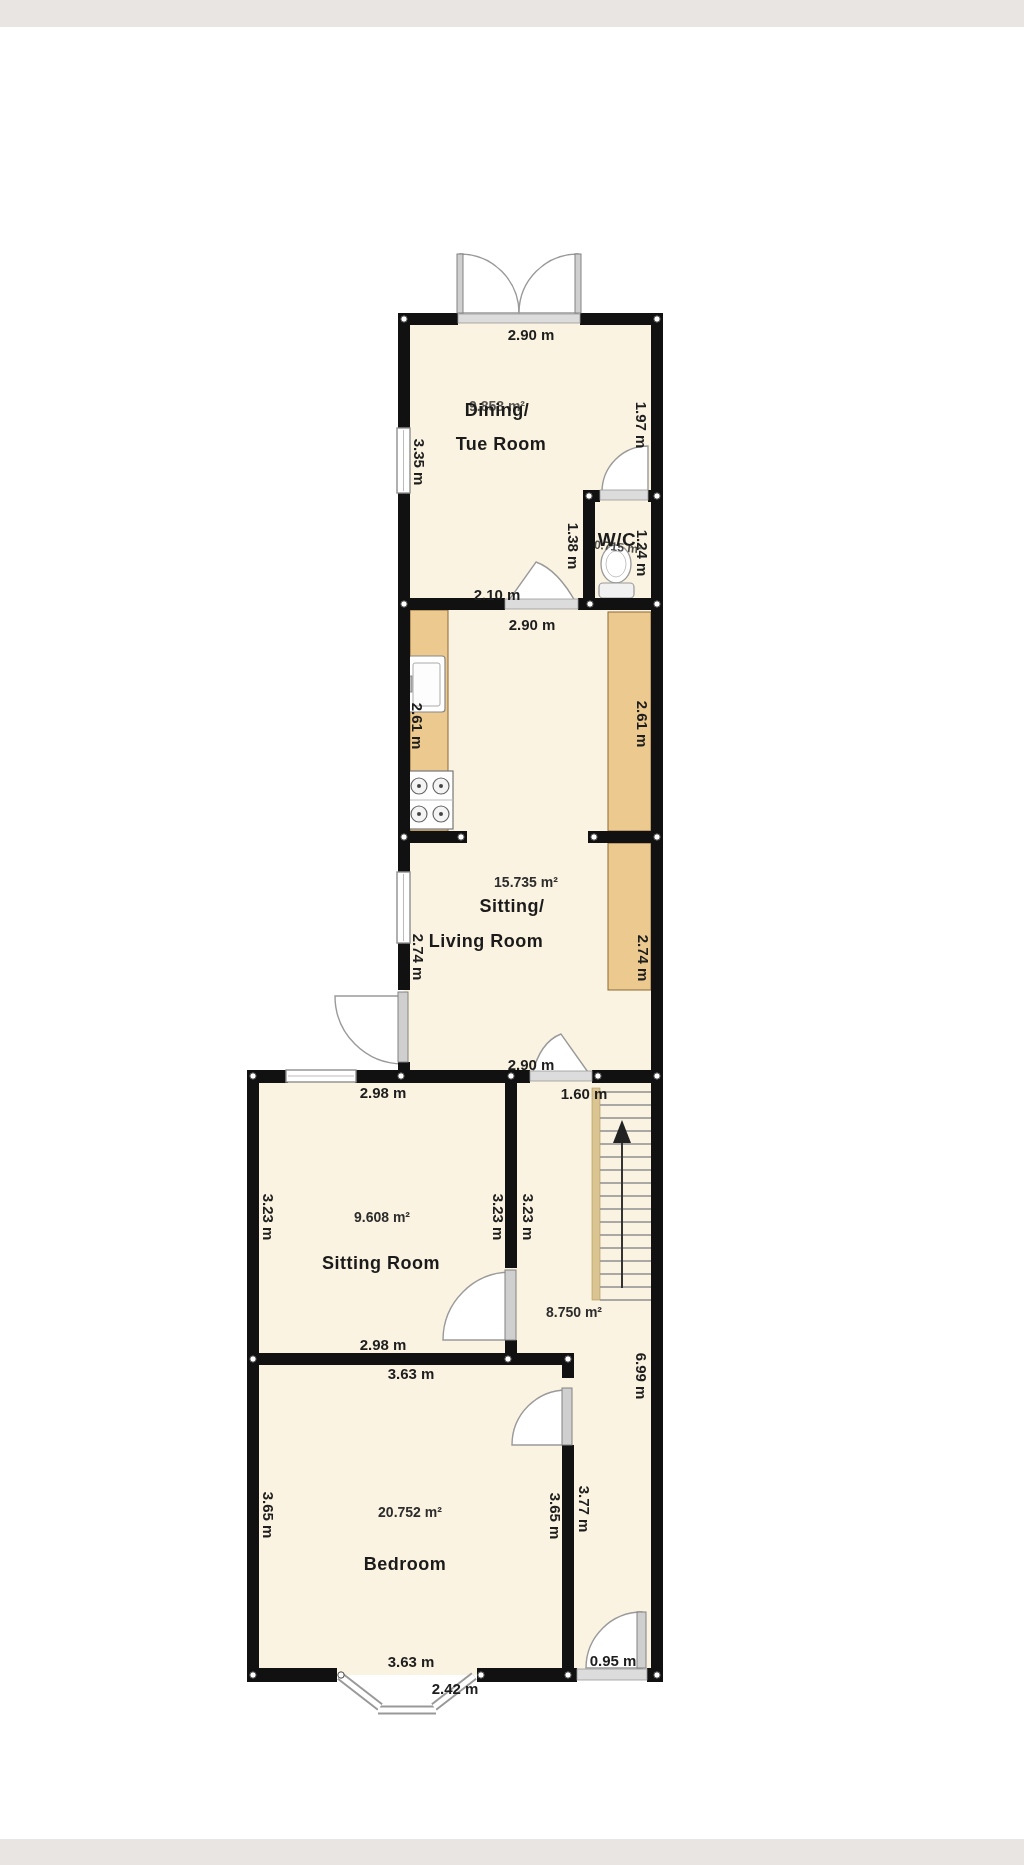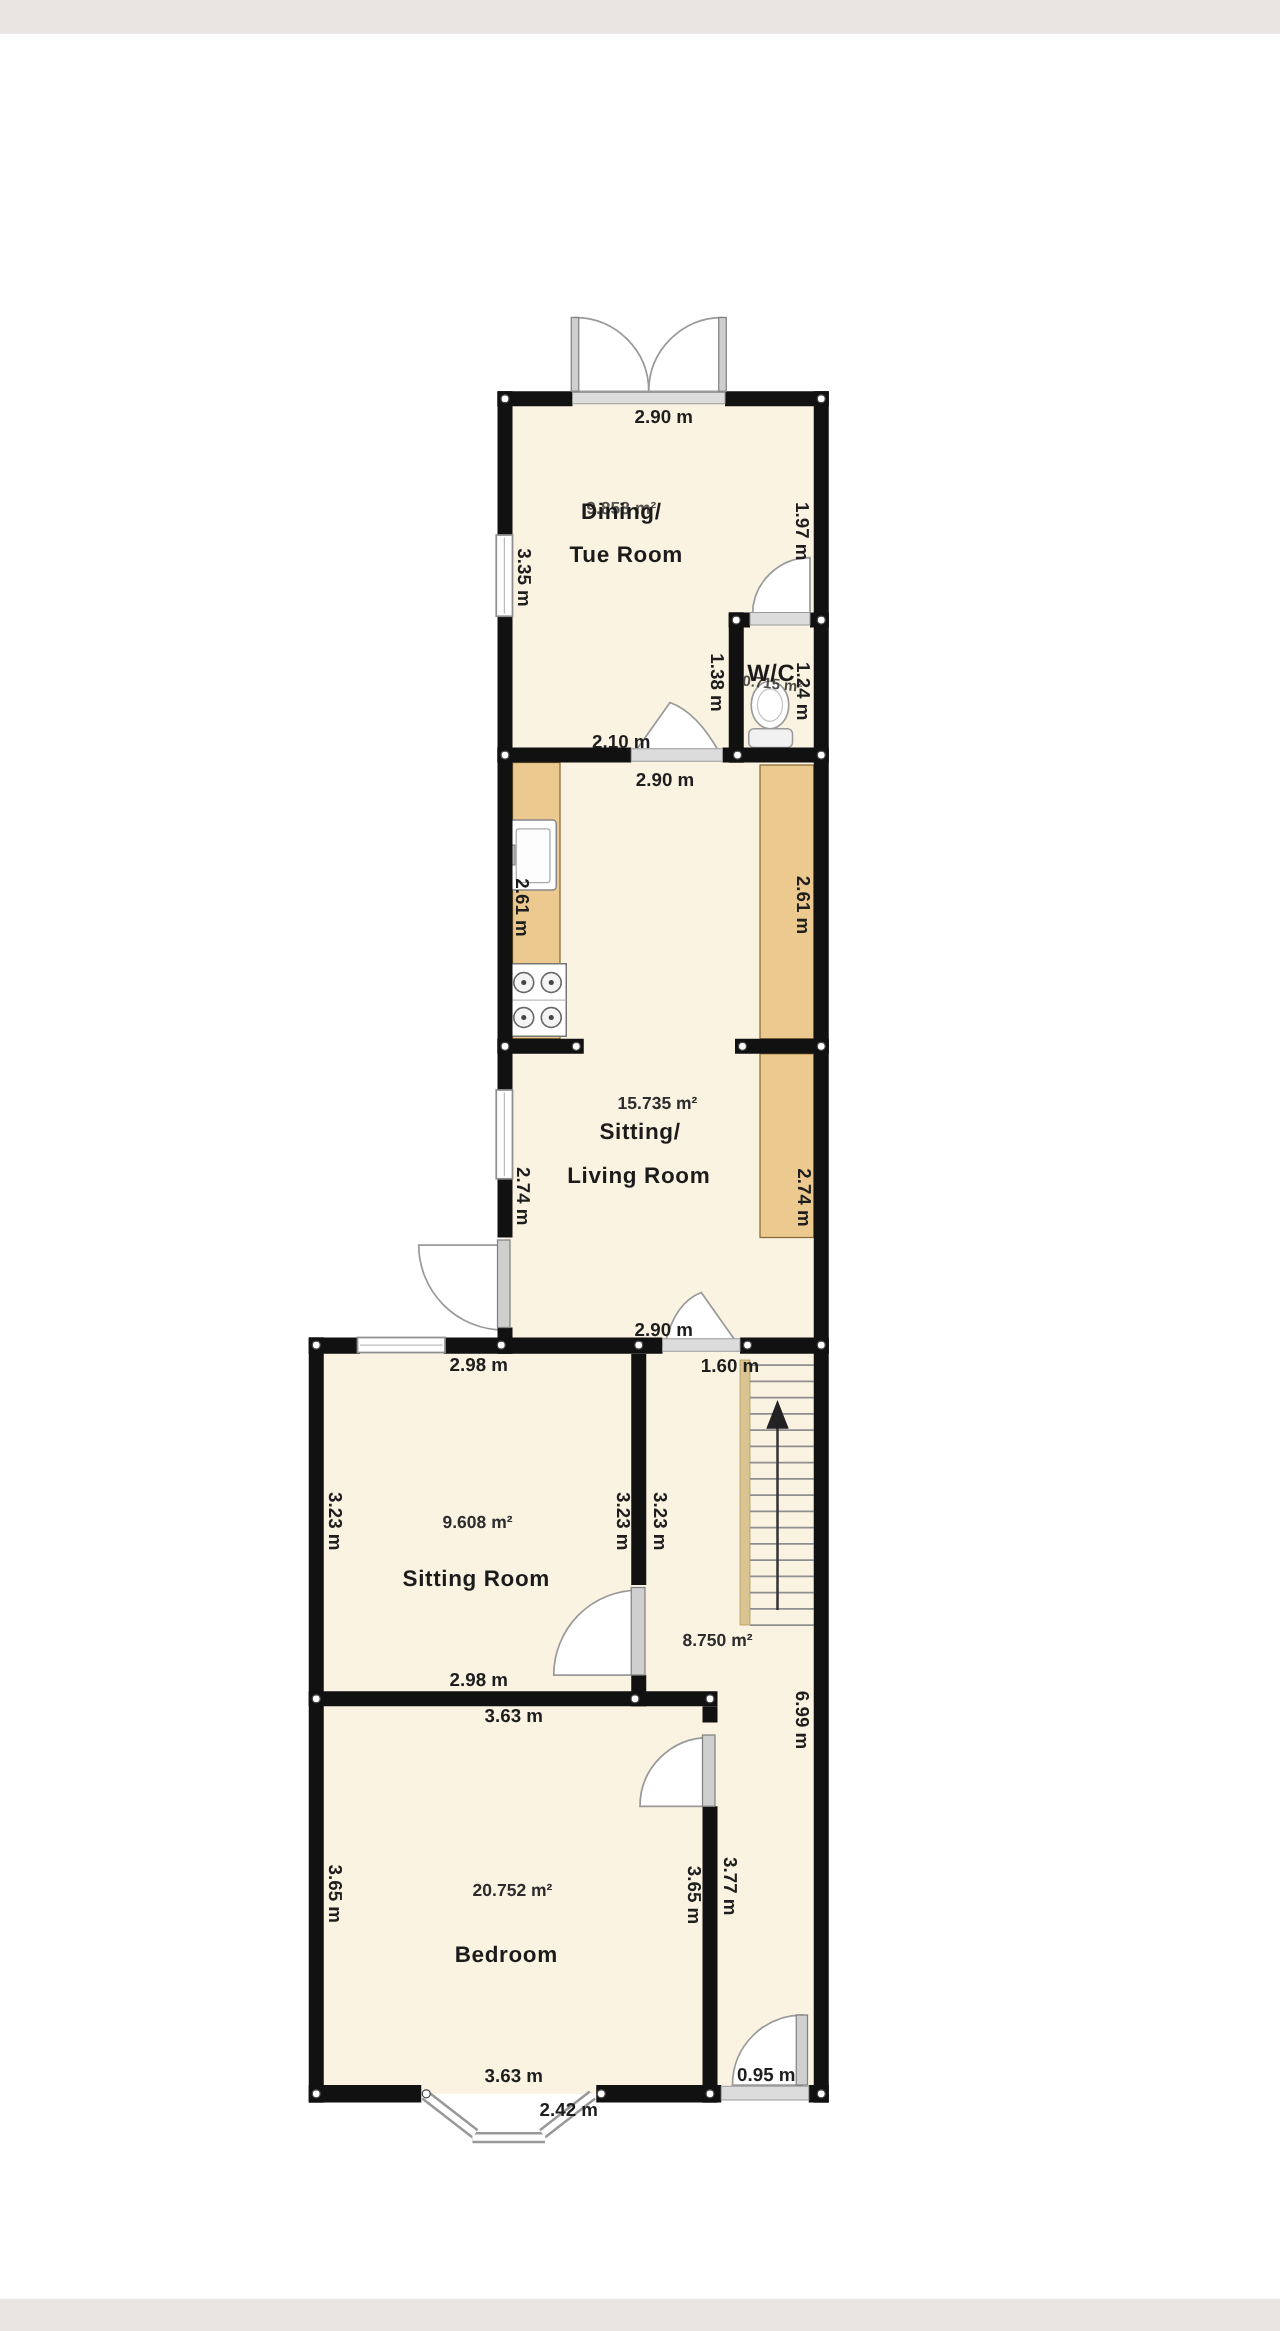--- a/index.html
+++ b/index.html
@@ -222,21 +222,21 @@
   <div class="lbl room-area sm" style="left:618px;top:547px">0.715 m²</div>
   <div class="lbl room-name wc" style="left:617px;top:540px">W/C</div>
   <div class="lbl dim v" style="left:573px;top:546px">1.38 m</div>
   <div class="lbl dim v" style="left:642px;top:553px">1.24 m</div>
 
   <div class="lbl dim" style="left:532px;top:624px">2.90 m</div>
   <div class="lbl dim v" style="left:417px;top:726px">2.61 m</div>
   <div class="lbl dim v" style="left:642px;top:724px">2.61 m</div>
   <div class="lbl room-area" style="left:526px;top:882px">15.735 m²</div>
   <div class="lbl room-name" style="left:512px;top:906px">Sitting/</div>
-  <div class="lbl room-name" style="left:511px;top:941px">Living Room</div>
+  <div class="lbl room-name" style="left:486px;top:941px">Living Room</div>
   <div class="lbl dim v" style="left:418px;top:957px">2.74 m</div>
   <div class="lbl dim v" style="left:643px;top:958px">2.74 m</div>
   <div class="lbl dim" style="left:531px;top:1064px">2.90 m</div>
 
   <div class="lbl dim" style="left:383px;top:1092px">2.98 m</div>
   <div class="lbl dim" style="left:584px;top:1093px">1.60 m</div>
   <div class="lbl dim v" style="left:268px;top:1217px">3.23 m</div>
   <div class="lbl dim v" style="left:498px;top:1217px">3.23 m</div>
   <div class="lbl dim v" style="left:528px;top:1217px">3.23 m</div>
   <div class="lbl room-area" style="left:382px;top:1217px">9.608 m²</div>

